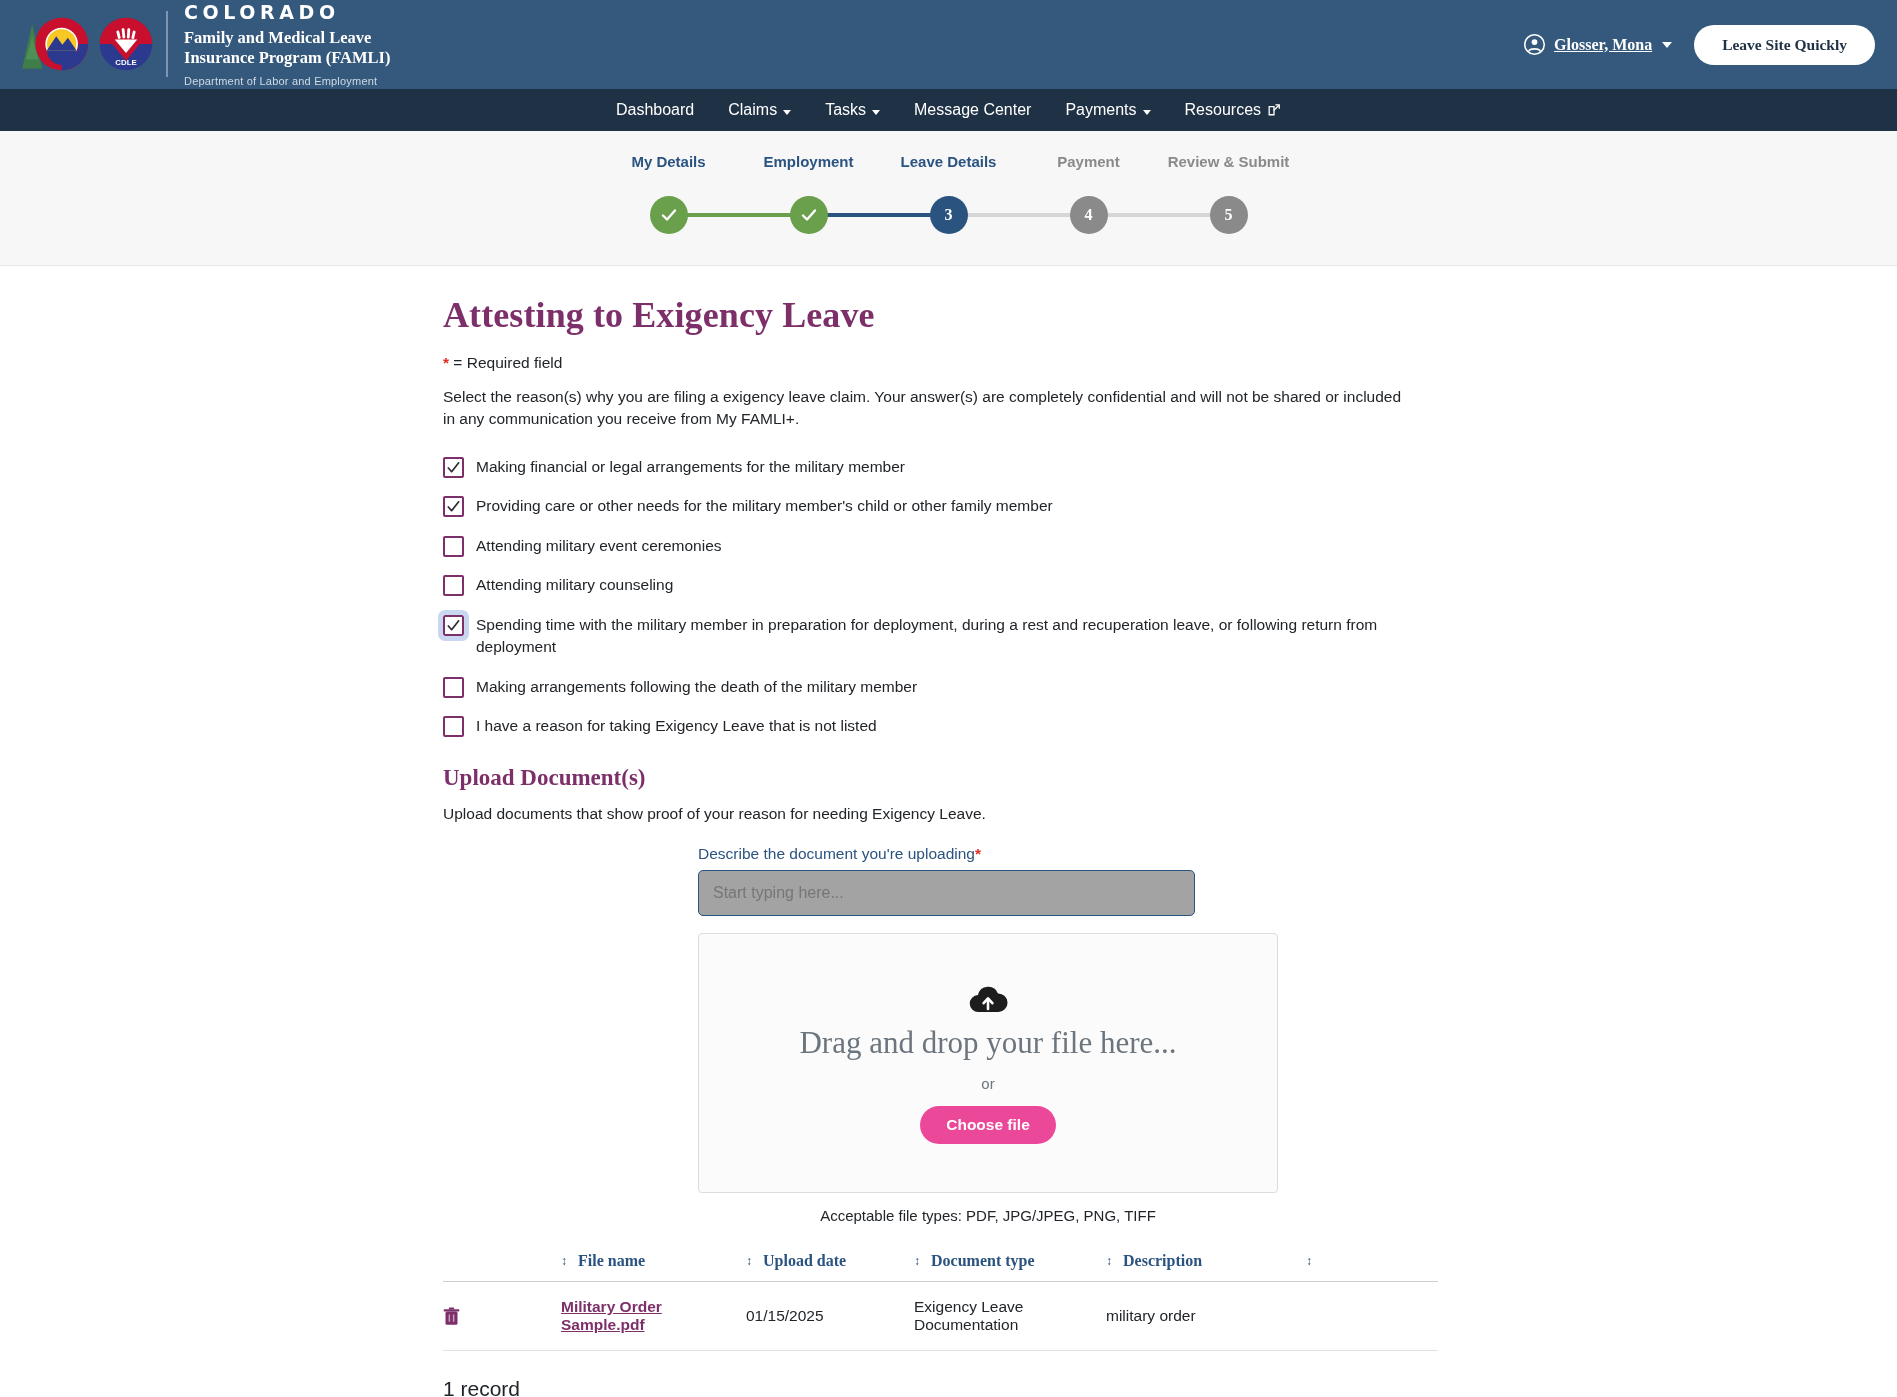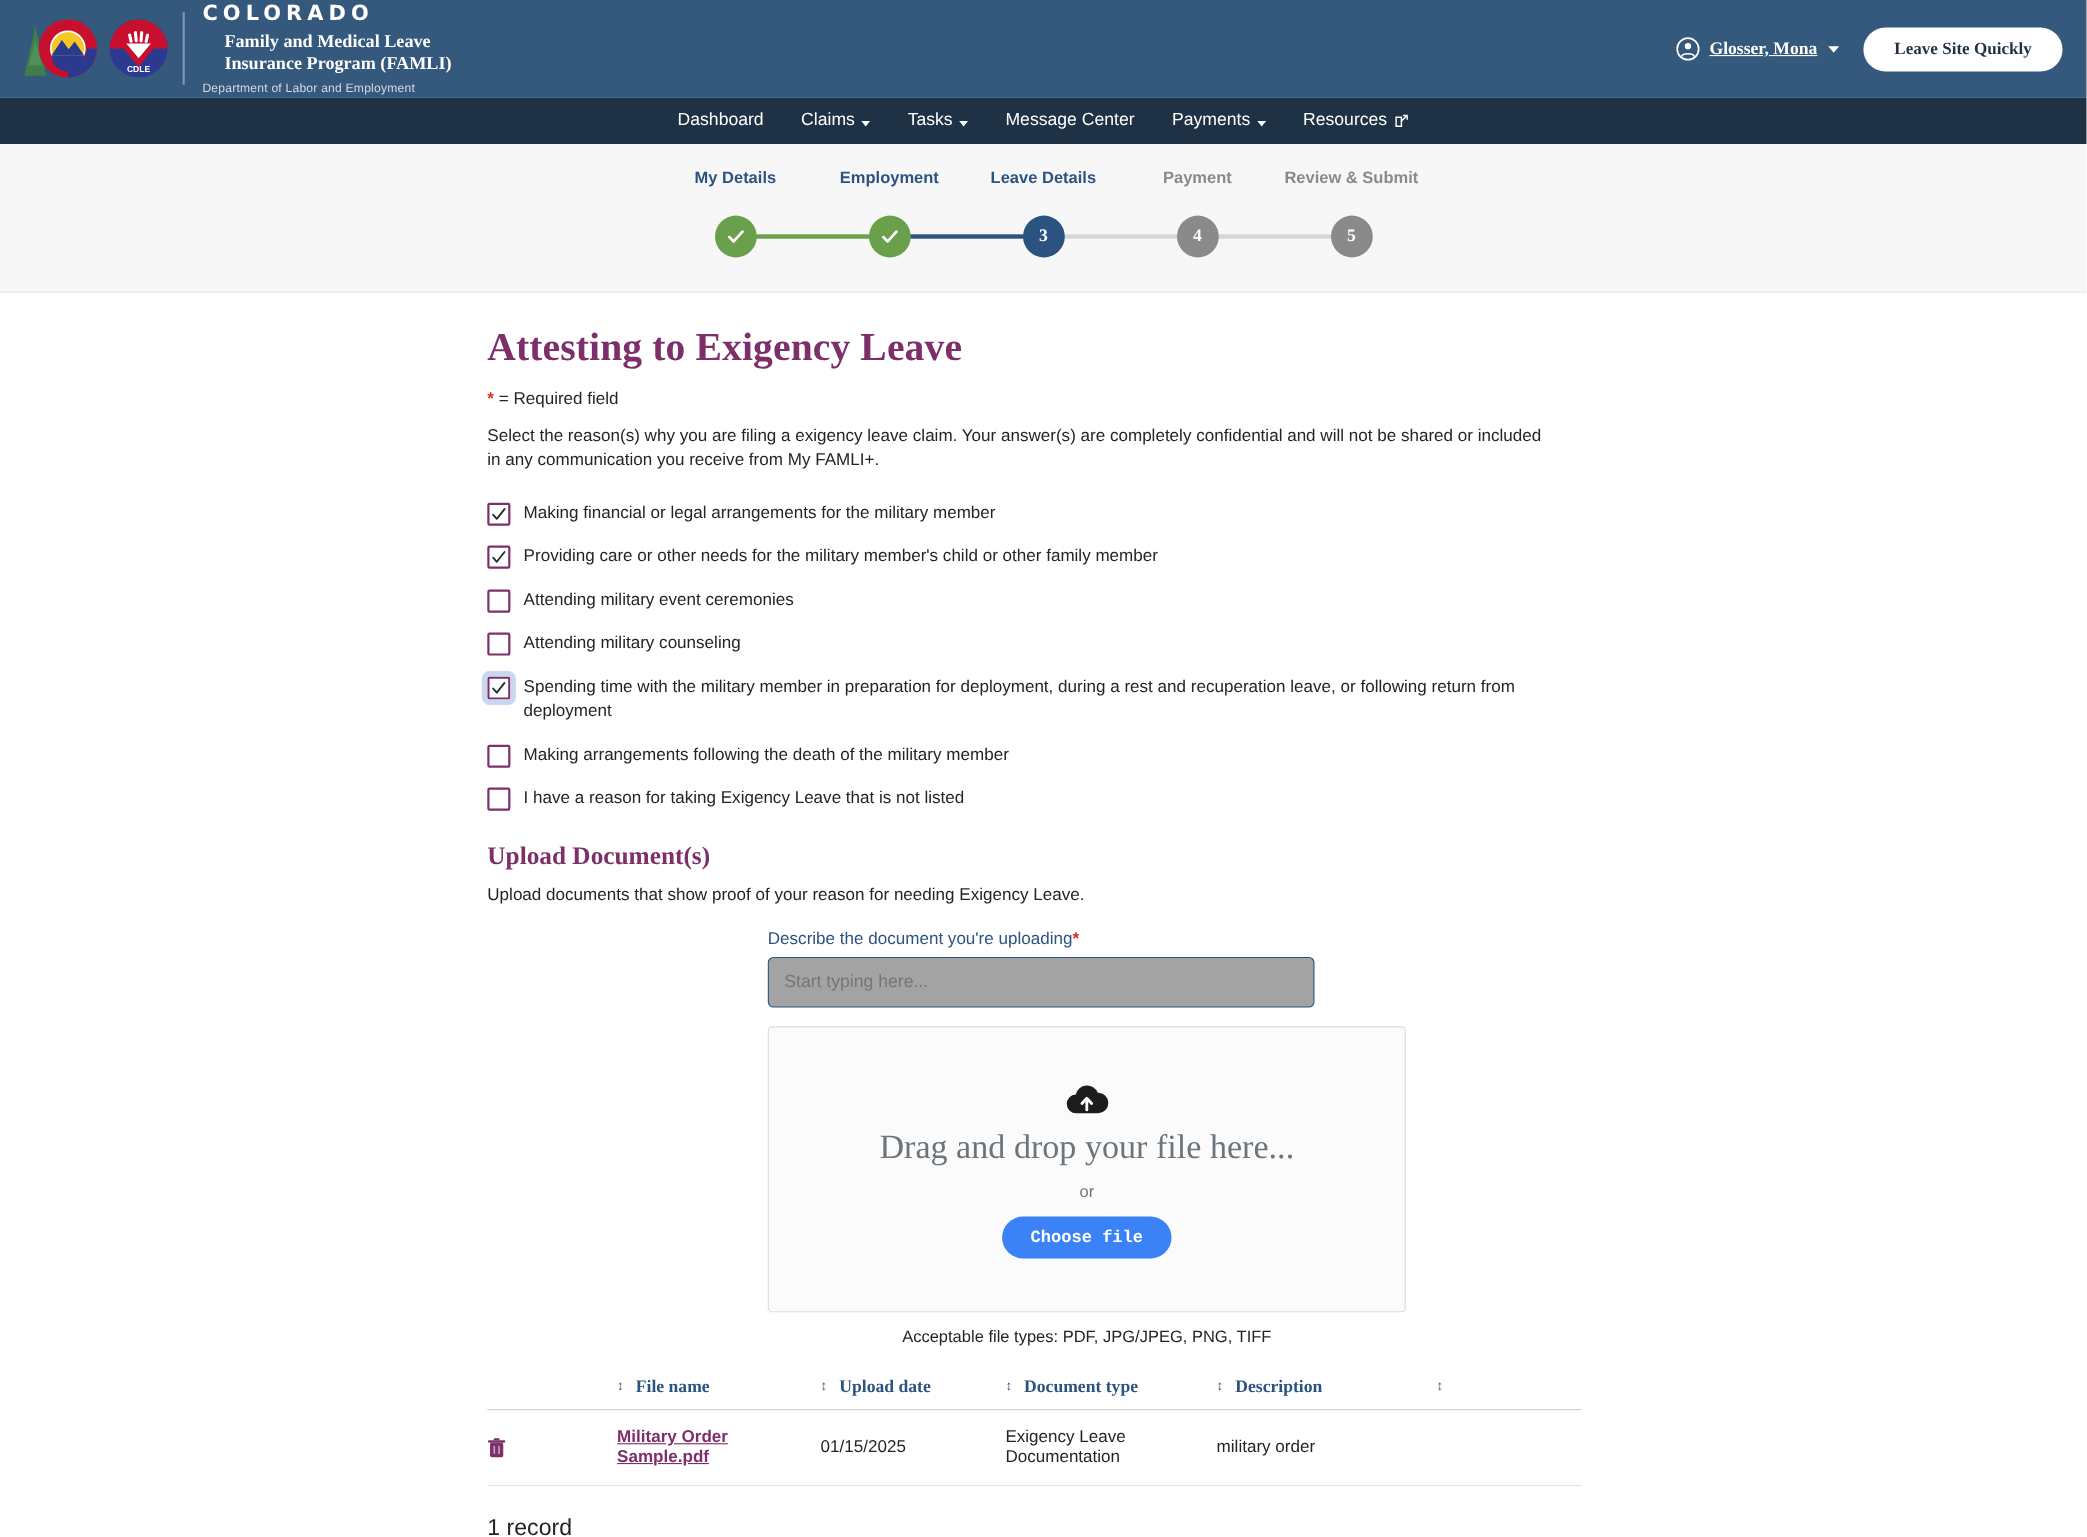--- a/index.html
+++ b/index.html
@@ -29,21 +29,21 @@
     width: 2px; height: 66px; background: #7c97b0; margin: 0 16px 0 12px;
   }
   .brand-text { color: #ffffff; line-height: 1.15; }
   .brand-co {
     font-family: "DejaVu Sans", sans-serif;
     font-size: 19px; font-weight: 700; letter-spacing: 4.6px;
     color: #ffffff; margin-bottom: 4px;
   }
   .brand-prog {
     font-family: "Liberation Serif", serif;
-    font-size: 16.5px; font-weight: 700; color: #ffffff; line-height: 1.24; margin-left: 20px;
+    font-size: 16.5px; font-weight: 700; color: #ffffff; line-height: 1.24;
   }
   .brand-dept {
     font-size: 11px; color: #cfdae4; margin-top: 6px; letter-spacing: .2px;
   }
 
   .header-right {
     margin-left: auto; display: flex; align-items: center; gap: 22px;
   }
   .user-menu {
     display: flex; align-items: center; gap: 8px; cursor: pointer;
@@ -183,23 +183,23 @@
     display: flex; flex-direction: column; align-items: center;
     justify-content: center; cursor: pointer;
   }
   .cloud-icon { width: 40px; height: 32px; margin-bottom: 10px; }
   .drop-text {
     font-family: "Liberation Serif", serif;
     font-size: 31px; color: #6c757d; margin-bottom: 14px;
   }
   .drop-or { font-size: 15px; color: #6c757d; margin-bottom: 14px; }
   .choose-btn {
-    background: #3b82f6; color: #ffffff; border: none; border-radius: 22px;
+    background: #ec4899; color: #ffffff; border: none; border-radius: 22px;
     padding: 10px 26px; font-size: 15.5px; font-weight: 700; cursor: pointer;
-    font-family: Liberation Mono, monospace;
+    font-family: Liberation Sans, sans-serif;
   }
   .filetypes {
     text-align: center; font-size: 15px; color: #212529;
     margin-top: 14px; width: 580px;
   }
 
   
   .file-table { width: 995px; margin-top: 22px; border-collapse: collapse; }
   .file-table th {
     text-align: left; font-size: 16px; font-weight: 700; color: #2b5380;

